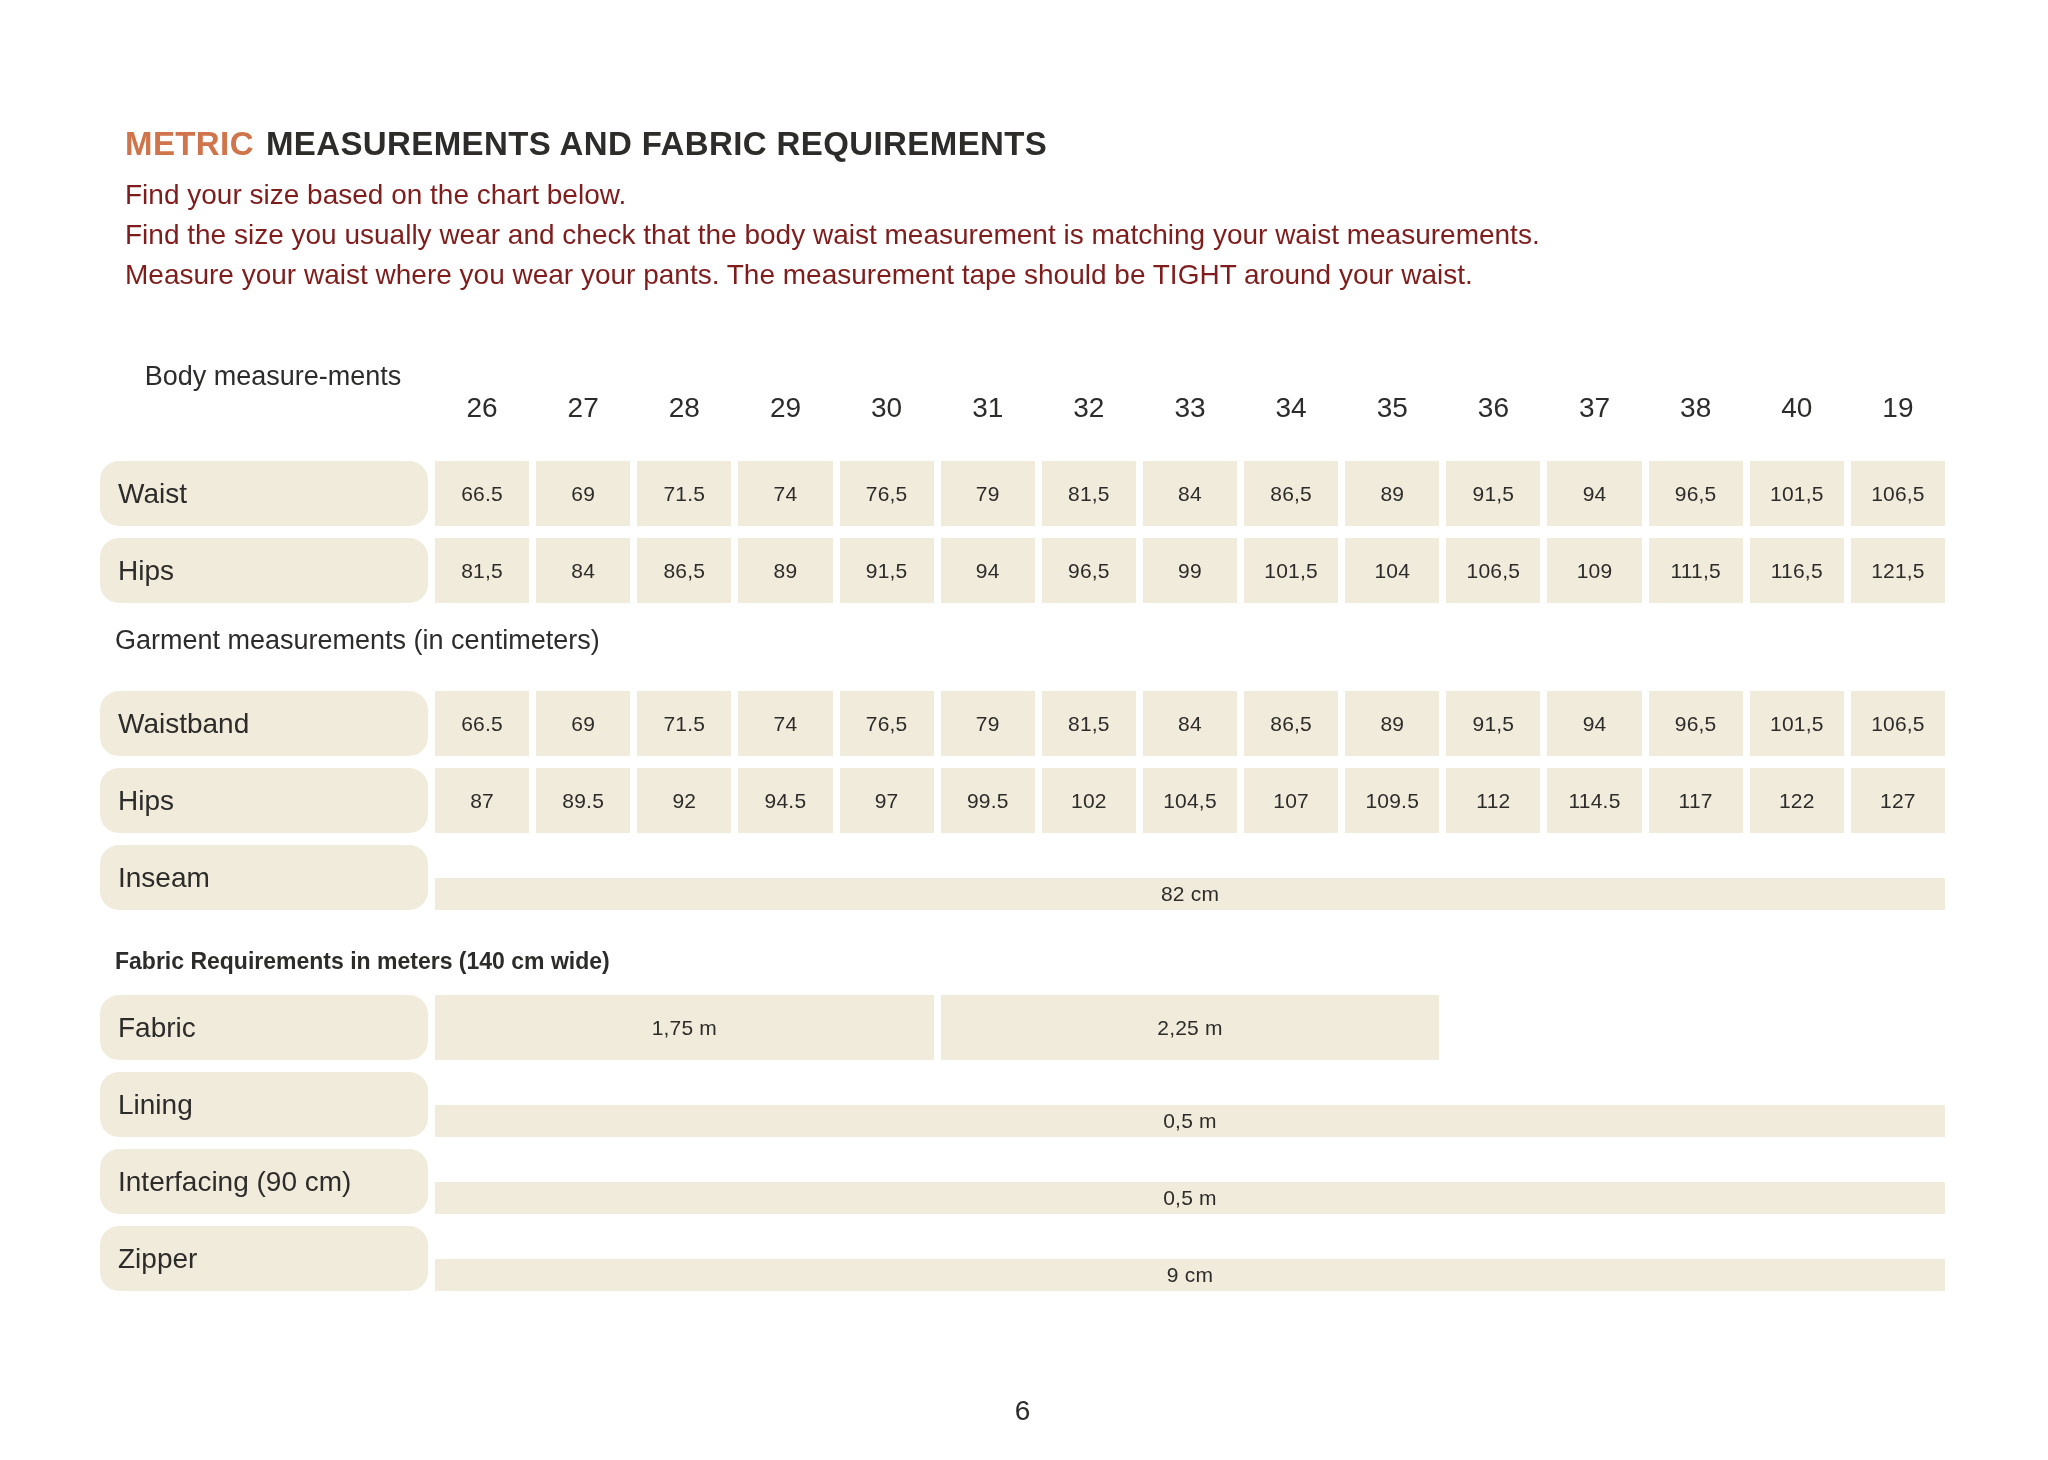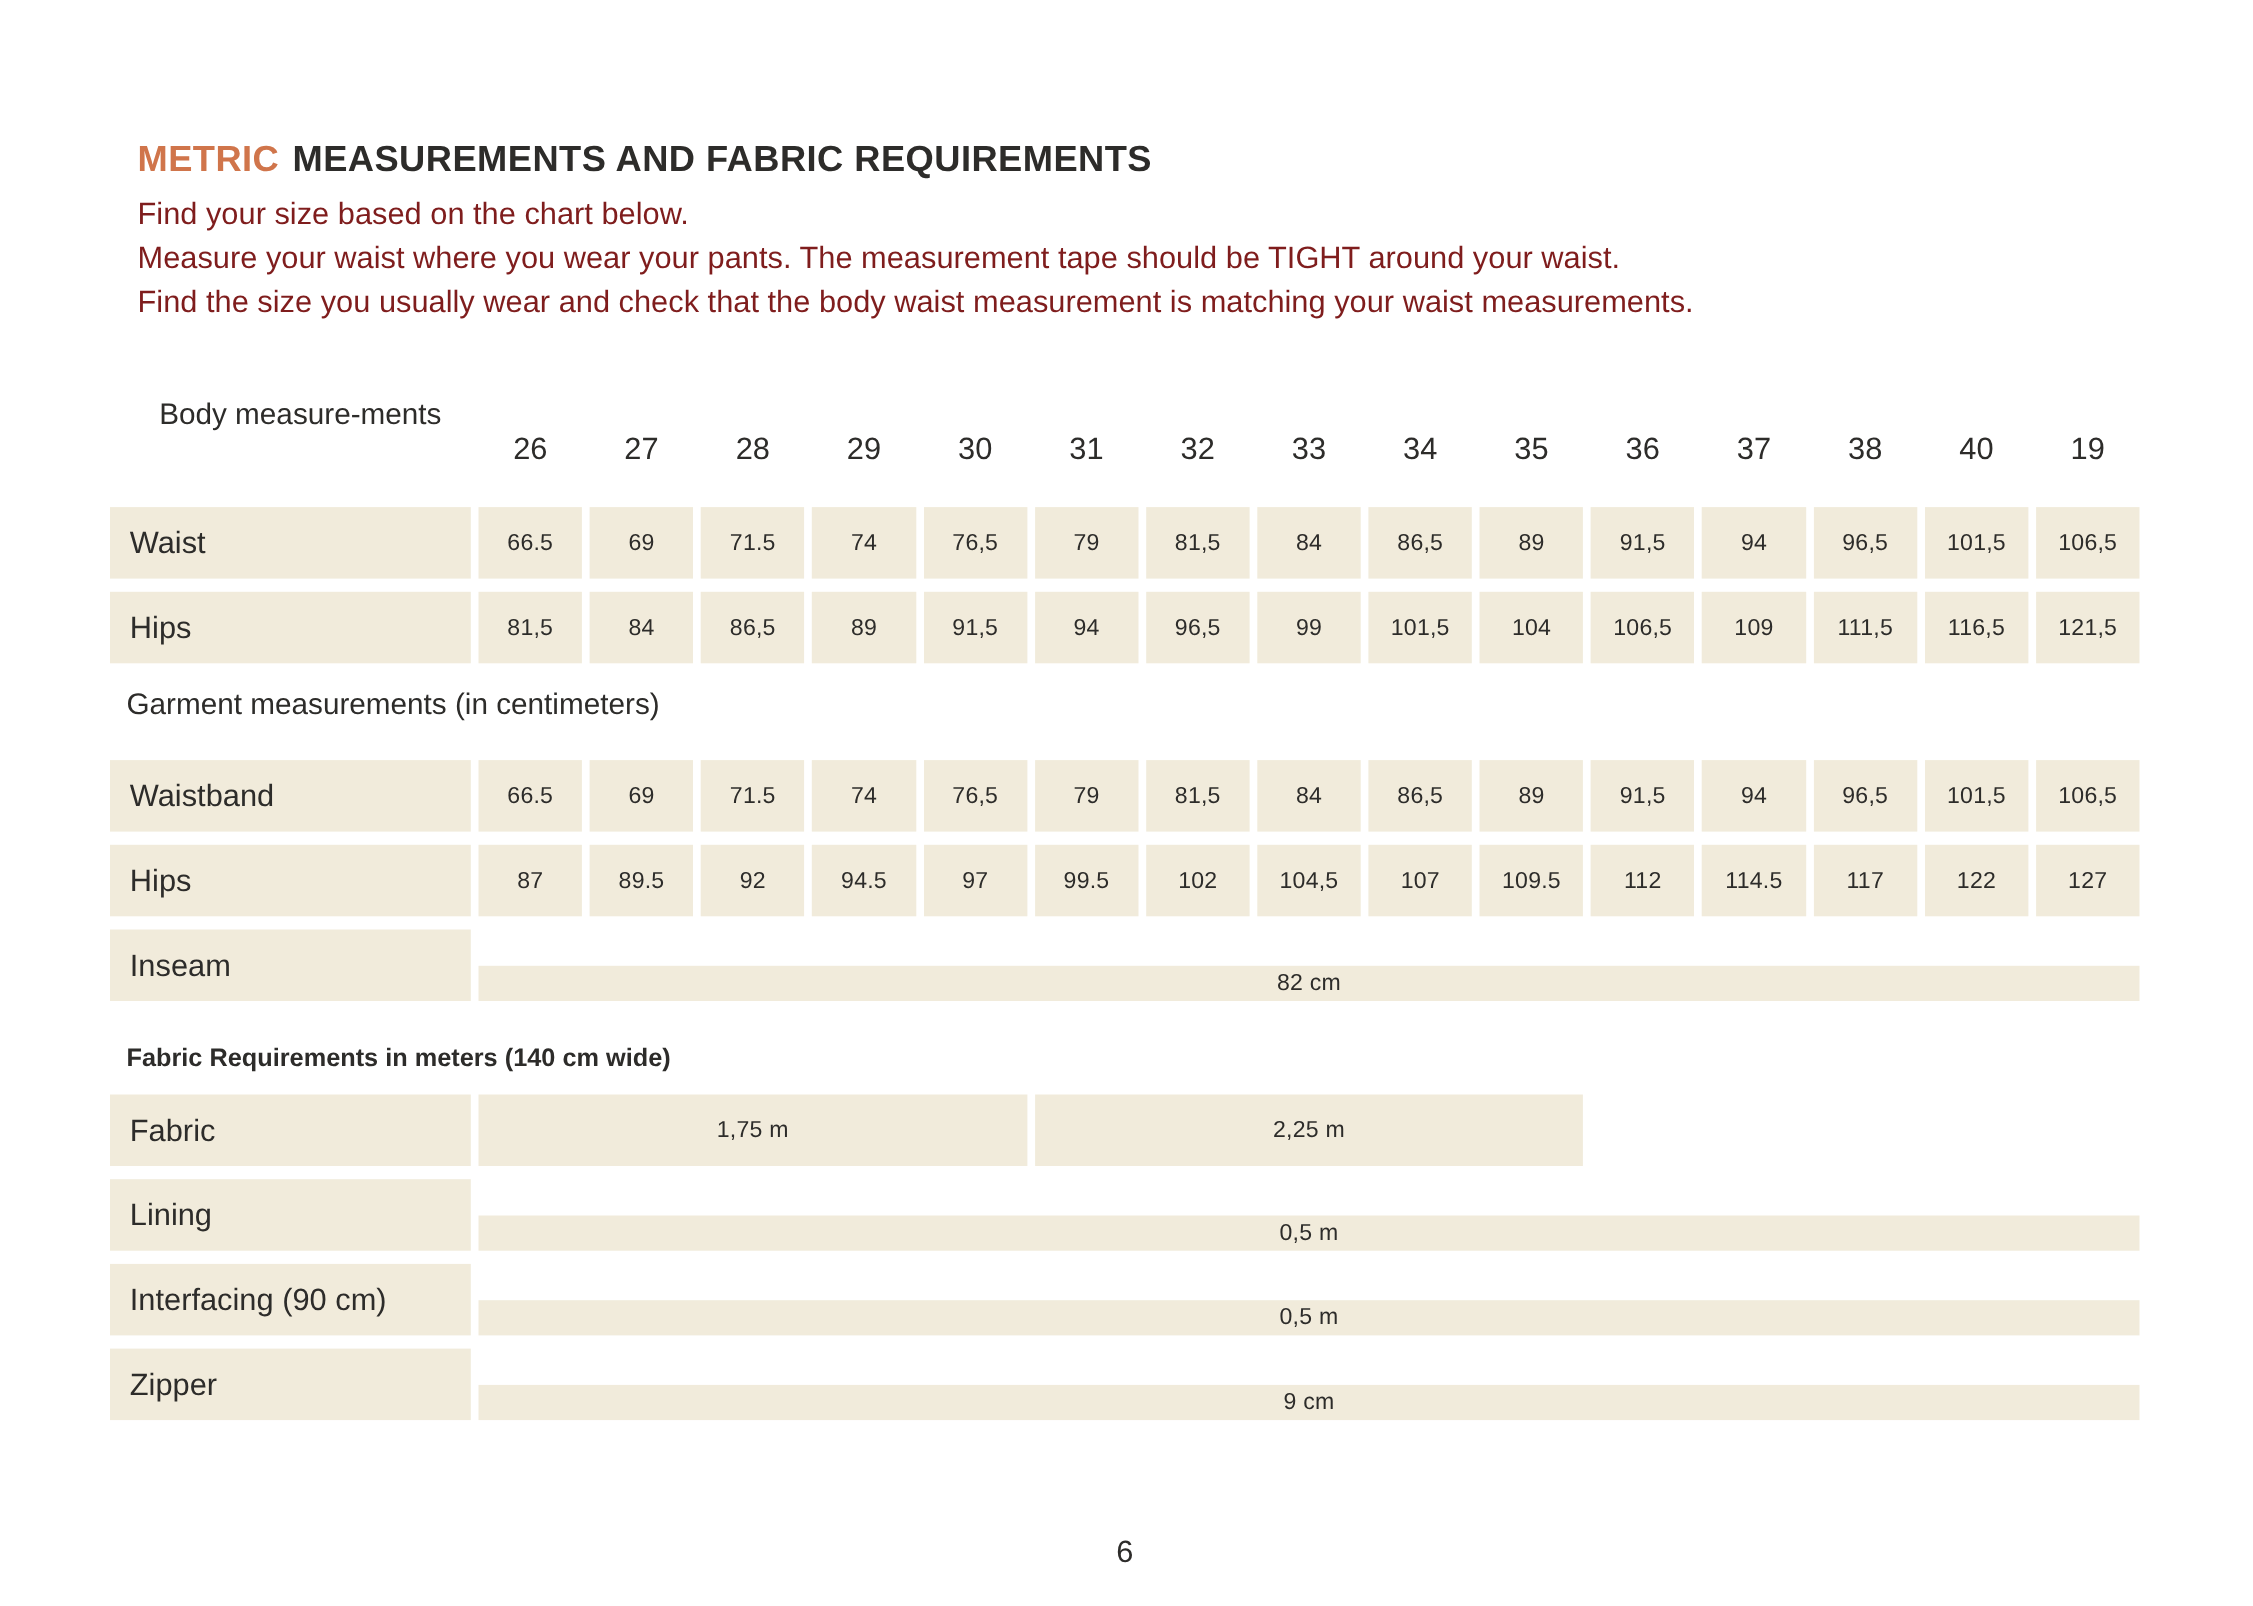--- a/index.html
+++ b/index.html
@@ -53,20 +53,21 @@
   .t-cell {
     background: #f1ebdb;
     display: flex;
     align-items: center;
     justify-content: center;
   }
   .t-label {
     justify-content: flex-start;
     padding-left: 18px;
     font-size: 28px;
+    border-radius: 19px;
   }
   .t-val {
     font-size: 21px;
     letter-spacing: 0.2px;
   }
   .t-label--plain {
     background: transparent;
     display: flex;
     flex-direction: row;
     justify-content: center;
@@ -101,22 +102,22 @@
   }
 </style>
 </head>
 <body>
 
 <div class="page">
 
   <h1 class="title"><span class="accent">METRIC</span><span>MEASUREMENTS AND FABRIC REQUIREMENTS</span></h1>
 
   <p class="intro">Find your size based on the chart below.</p>
+  <p class="intro">Find the size you usually wear and check that the body waist measurement is matching your waist measurements.</p>
   <p class="intro">Measure your waist where you wear your pants. The measurement tape should be TIGHT around your waist.</p>
-  <p class="intro">Find the size you usually wear and check that the body waist measurement is matching your waist measurements.</p>
 
   <div id="size-table">
       <div class="t-row t-header">
         <div class="t-label--plain">
           <div class="hl-line">Body measure-</div>
           <div class="hl-line">ments</div>
         </div>
         <div class="t-size">26</div>
         <div class="t-size">27</div>
         <div class="t-size">28</div>

